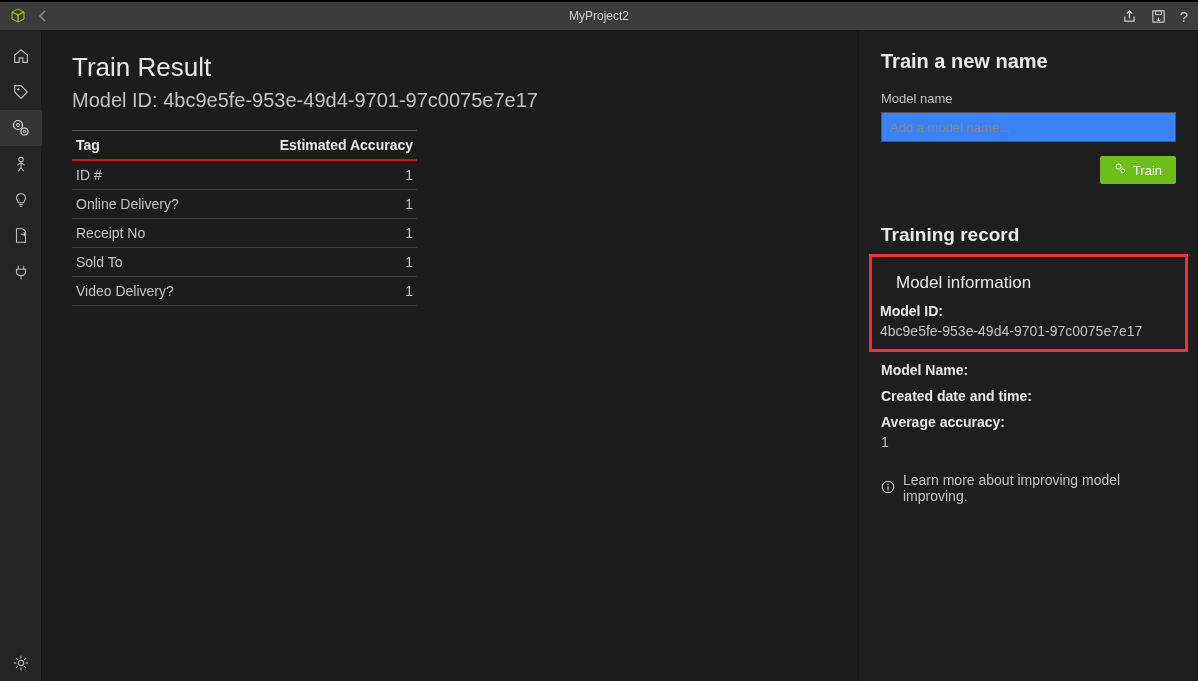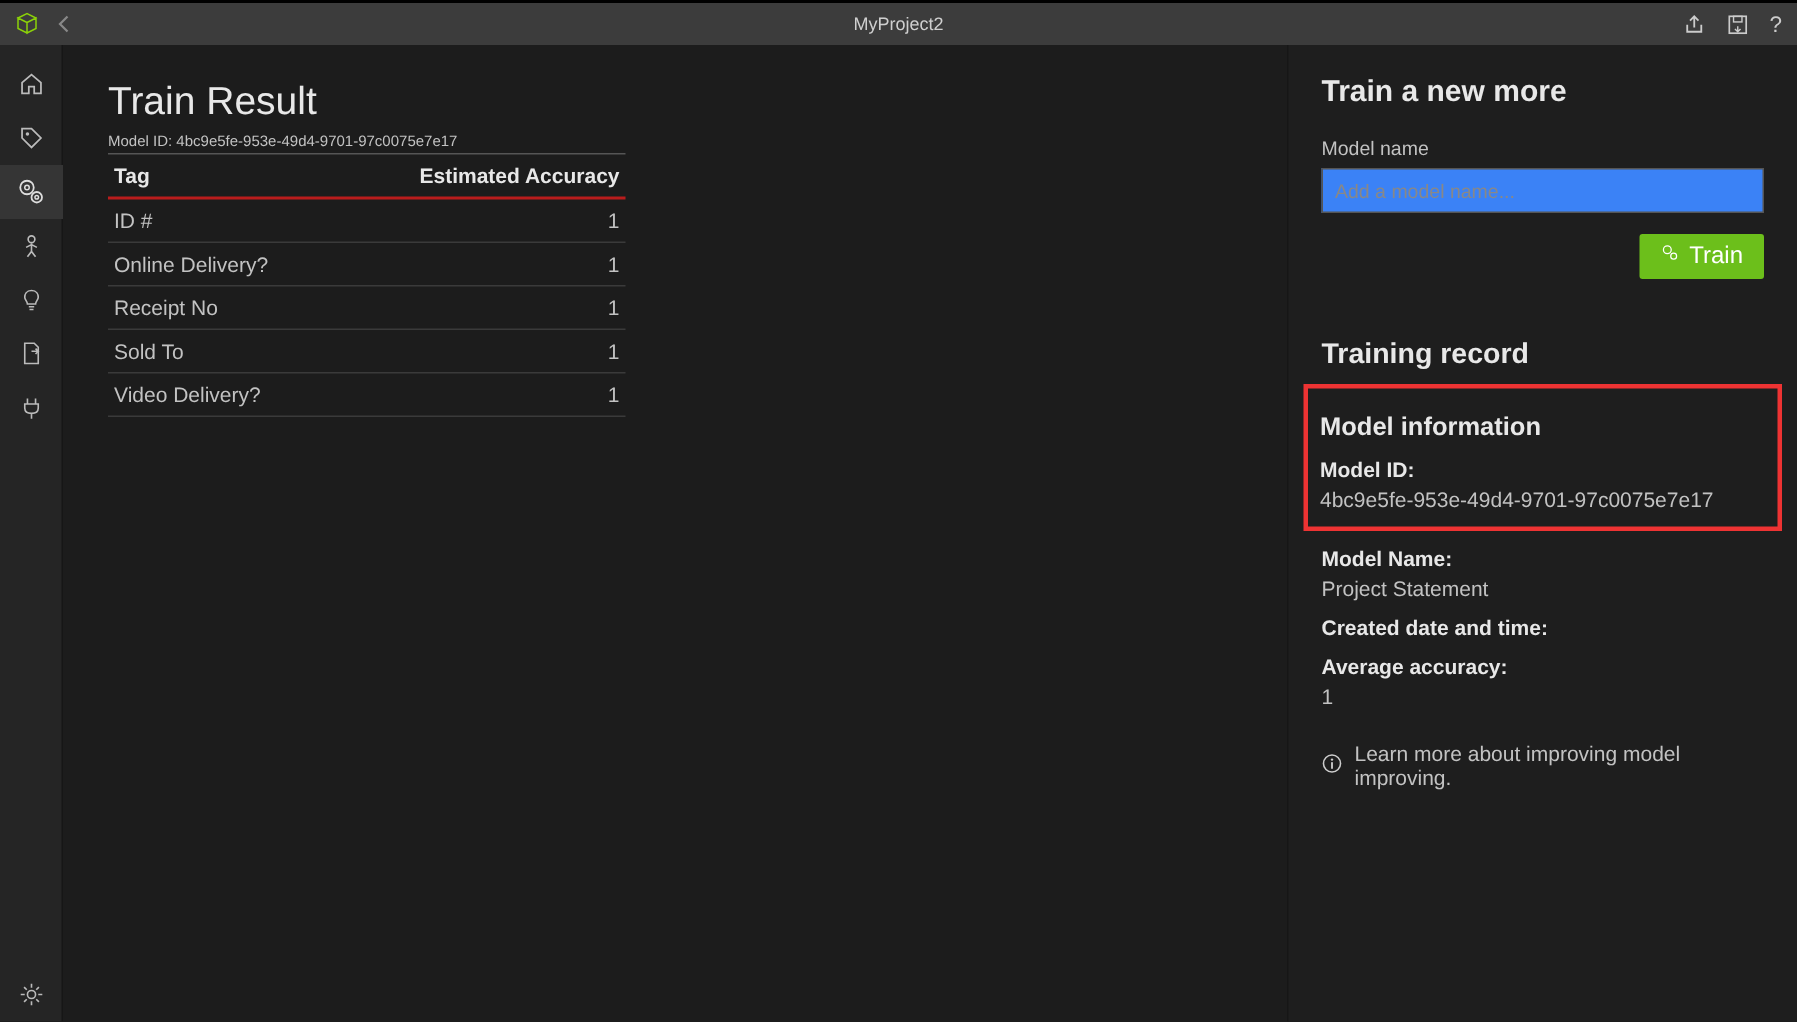--- a/index.html
+++ b/index.html
@@ -101,23 +101,23 @@
     padding: 22px 30px;
     overflow: auto;
   }
   .content h1 {
     font-size: 26px;
     font-weight: 400;
     margin: 0 0 6px 0;
     color: var(--text-primary);
   }
   .model-id-line {
-    font-size: 10px;
-    color: var(--text-secondary);
-    margin-bottom: 2px;
+    font-size: 20px;
+    color: var(--text-secondary);
+    margin-bottom: 18px;
   }
   table.result-table {
     border-collapse: collapse;
     width: 345px;
     font-size: 14px;
   }
   table.result-table th {
     text-align: left;
     font-weight: 600;
     padding: 6px 4px;
@@ -166,36 +166,36 @@
     justify-content: flex-end;
     margin-top: 14px;
     margin-bottom: 40px;
   }
   .train-btn {
     background: var(--green-btn);
     color: #fff;
     border: none;
     border-radius: 2px;
     padding: 6px 14px;
-    font-size: 16px;
+    font-size: 13px;
     font-weight: 500;
     cursor: pointer;
     display: flex;
     align-items: flex-end;
     gap: 6px;
   }
   .section-title {
     font-size: 19px;
     font-weight: 600;
     margin: 0 0 4px 0;
   }
   .subsection-title {
     font-size: 17px;
-    font-weight: 700;
-    margin: 10px 0 6px 0;
+    font-weight: 400;
+    margin: 10px 0 6px 16px;
   }
   .info-label {
     font-size: 14px;
     font-weight: 600;
     color: var(--text-primary);
     margin-top: 10px;
   }
   .info-value {
     font-size: 14px;
     color: var(--text-secondary);
@@ -334,21 +334,21 @@
           </tr>
         <tr>
             <td>Video Delivery?</td>
             <td class="right">1</td>
           </tr>
       </tbody>
     </table>
   </div>
 
   <div class="rightpanel">
-    <h2>Train a new more</h2>
+    <h2>Train a new name</h2>
     <div class="field-label">Model name</div>
     <input type="text" class="text-input" placeholder="Add a model name..." style="">
     <div class="train-btn-row">
       <button class="train-btn">
         <span>
           <svg width="13" height="13" viewBox="0 0 20 20">
               <circle cx="7" cy="7" r="4" fill="none" stroke="#fff" stroke-width="1.3"></circle>
               <circle cx="13.5" cy="13.5" r="3" fill="none" stroke="#fff" stroke-width="1.3"></circle>
             </svg>
         </span>
@@ -358,21 +358,20 @@
 
     <div class="section-title">Training record</div>
 
     <div class="highlight-box">
       <div class="subsection-title">Model information</div>
       <div class="info-label">Model ID:</div>
       <div class="info-value">4bc9e5fe-953e-49d4-9701-97c0075e7e17</div>
     </div>
 
     <div class="info-label">Model Name:</div>
-    <div class="info-value">Project Statement</div>
 
     <div class="info-label">Created date and time:</div>
 
     <div class="info-label">Average accuracy:</div>
     <div class="info-value">1</div>
 
     <div class="learn-more">
       <span>
         <svg width="14" height="14" viewBox="0 0 16 16">
             <circle cx="8" cy="8" r="6.5" fill="none" stroke="#ccc" stroke-width="1.2"></circle>

